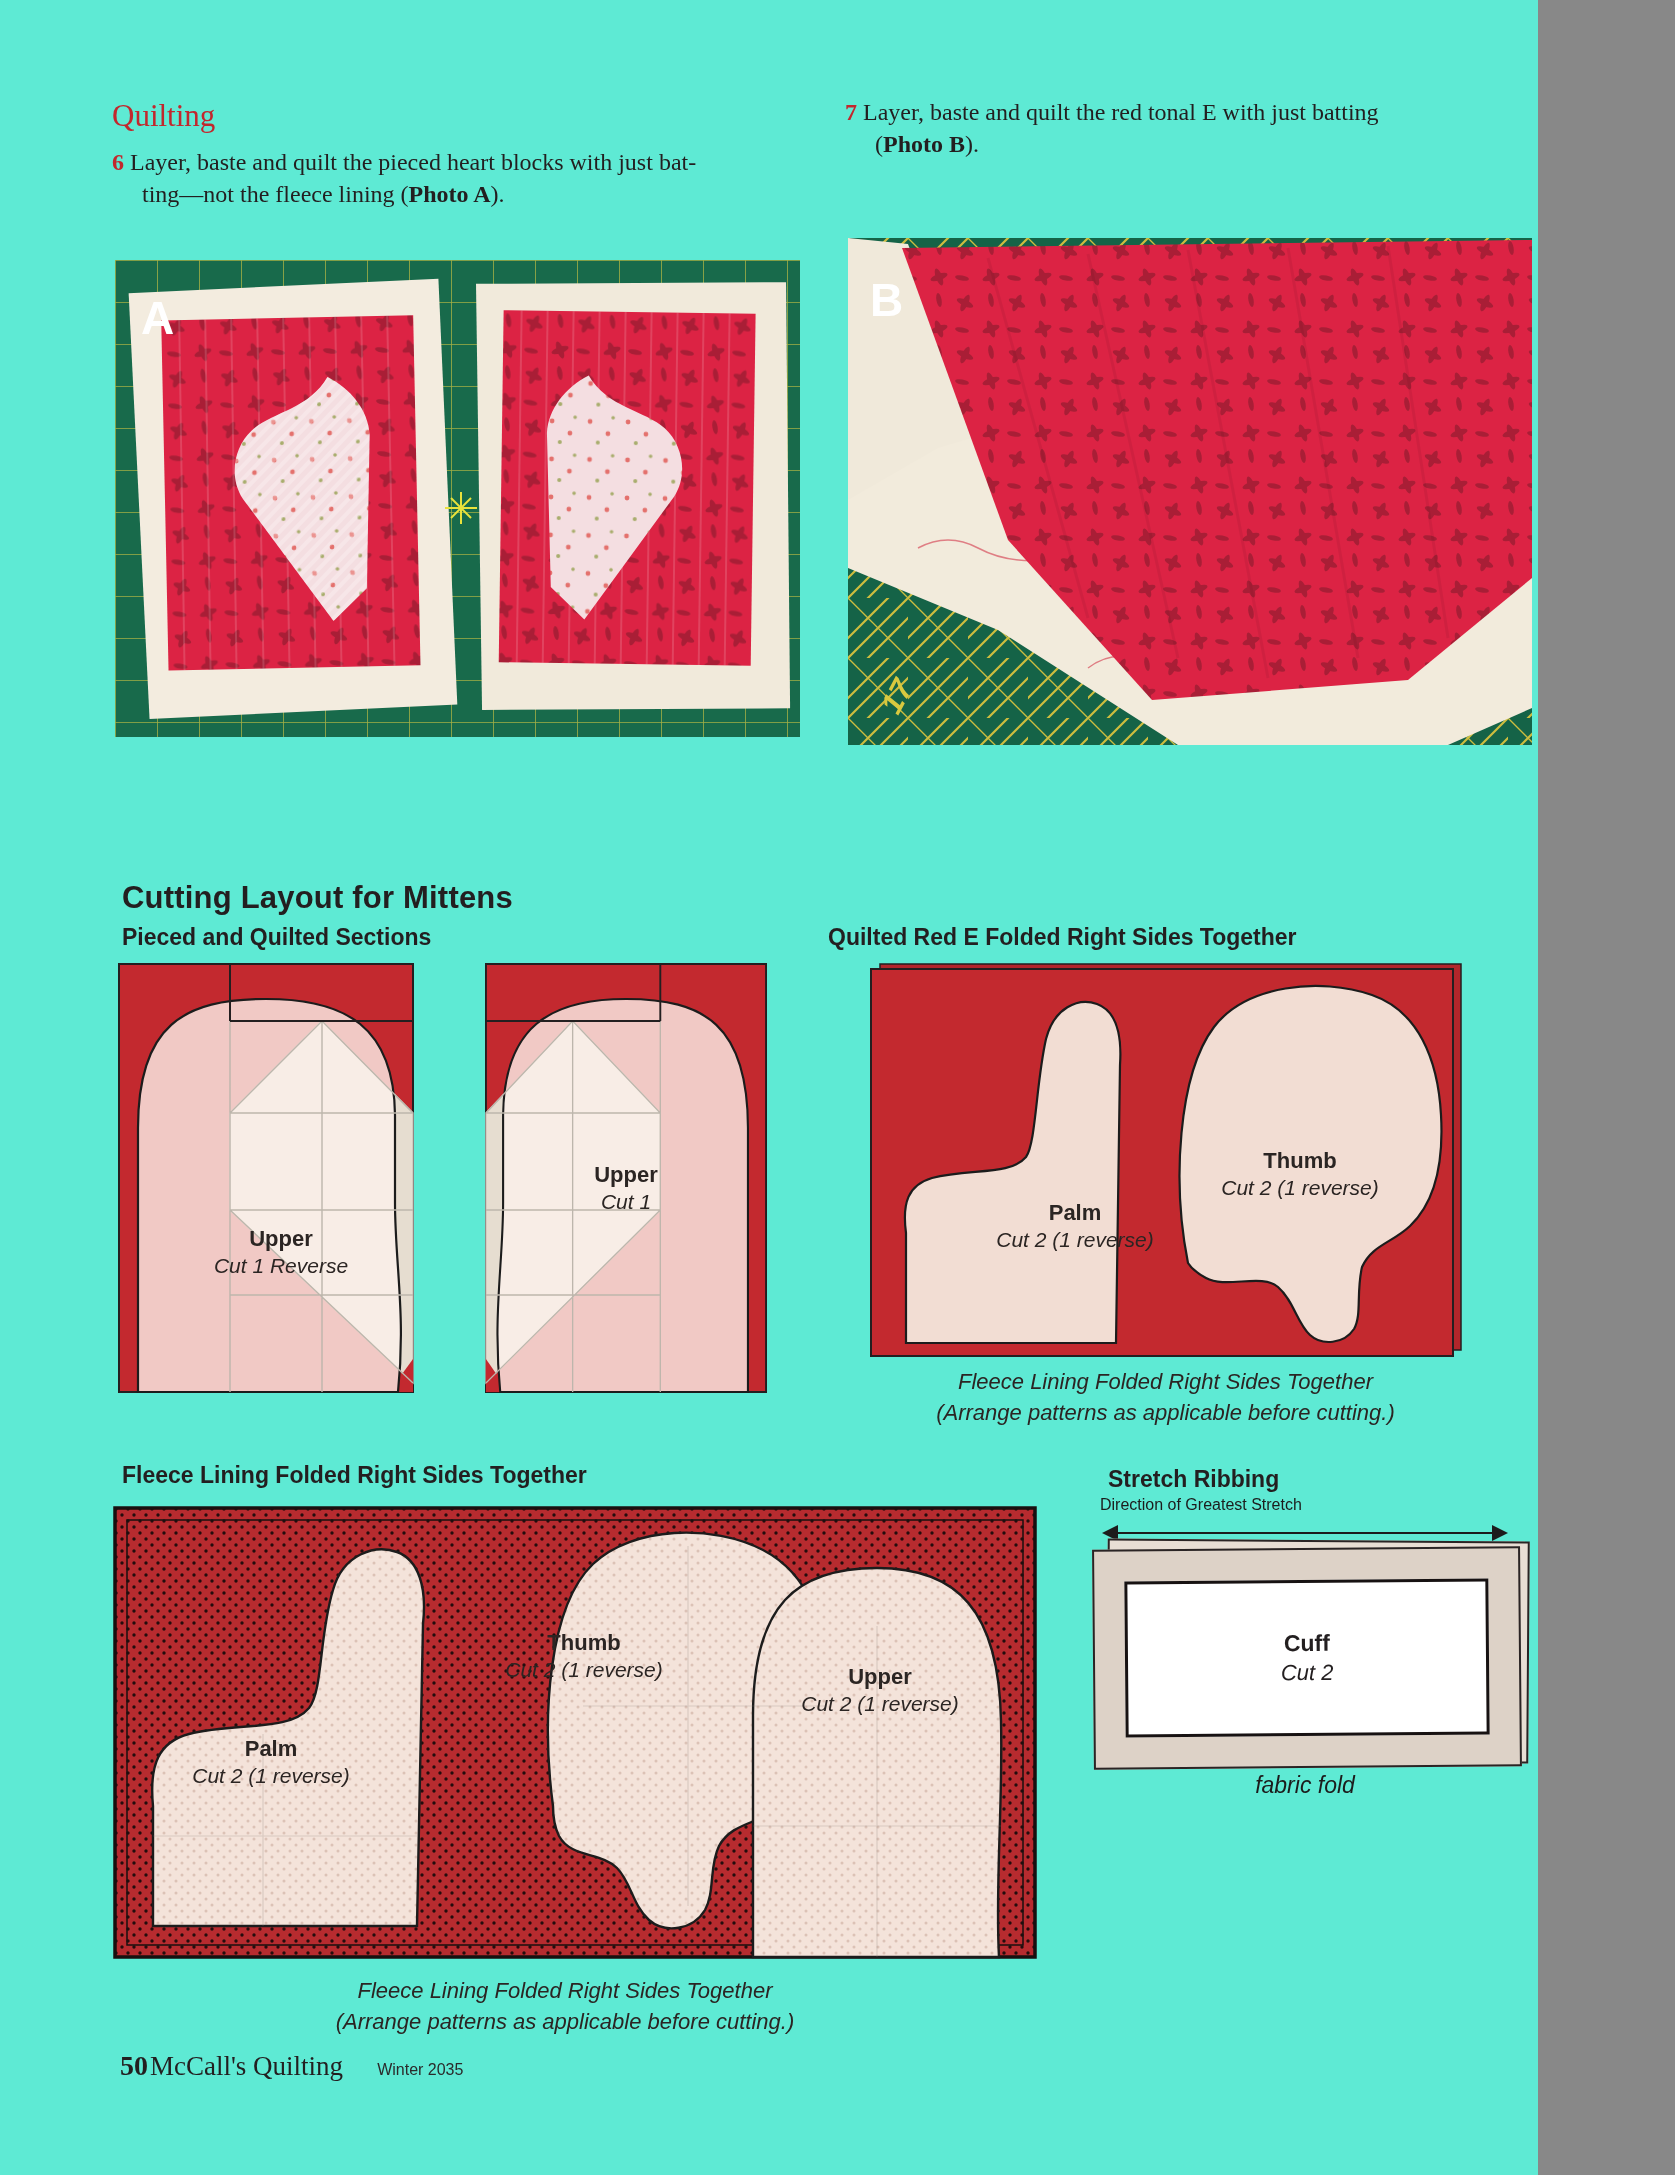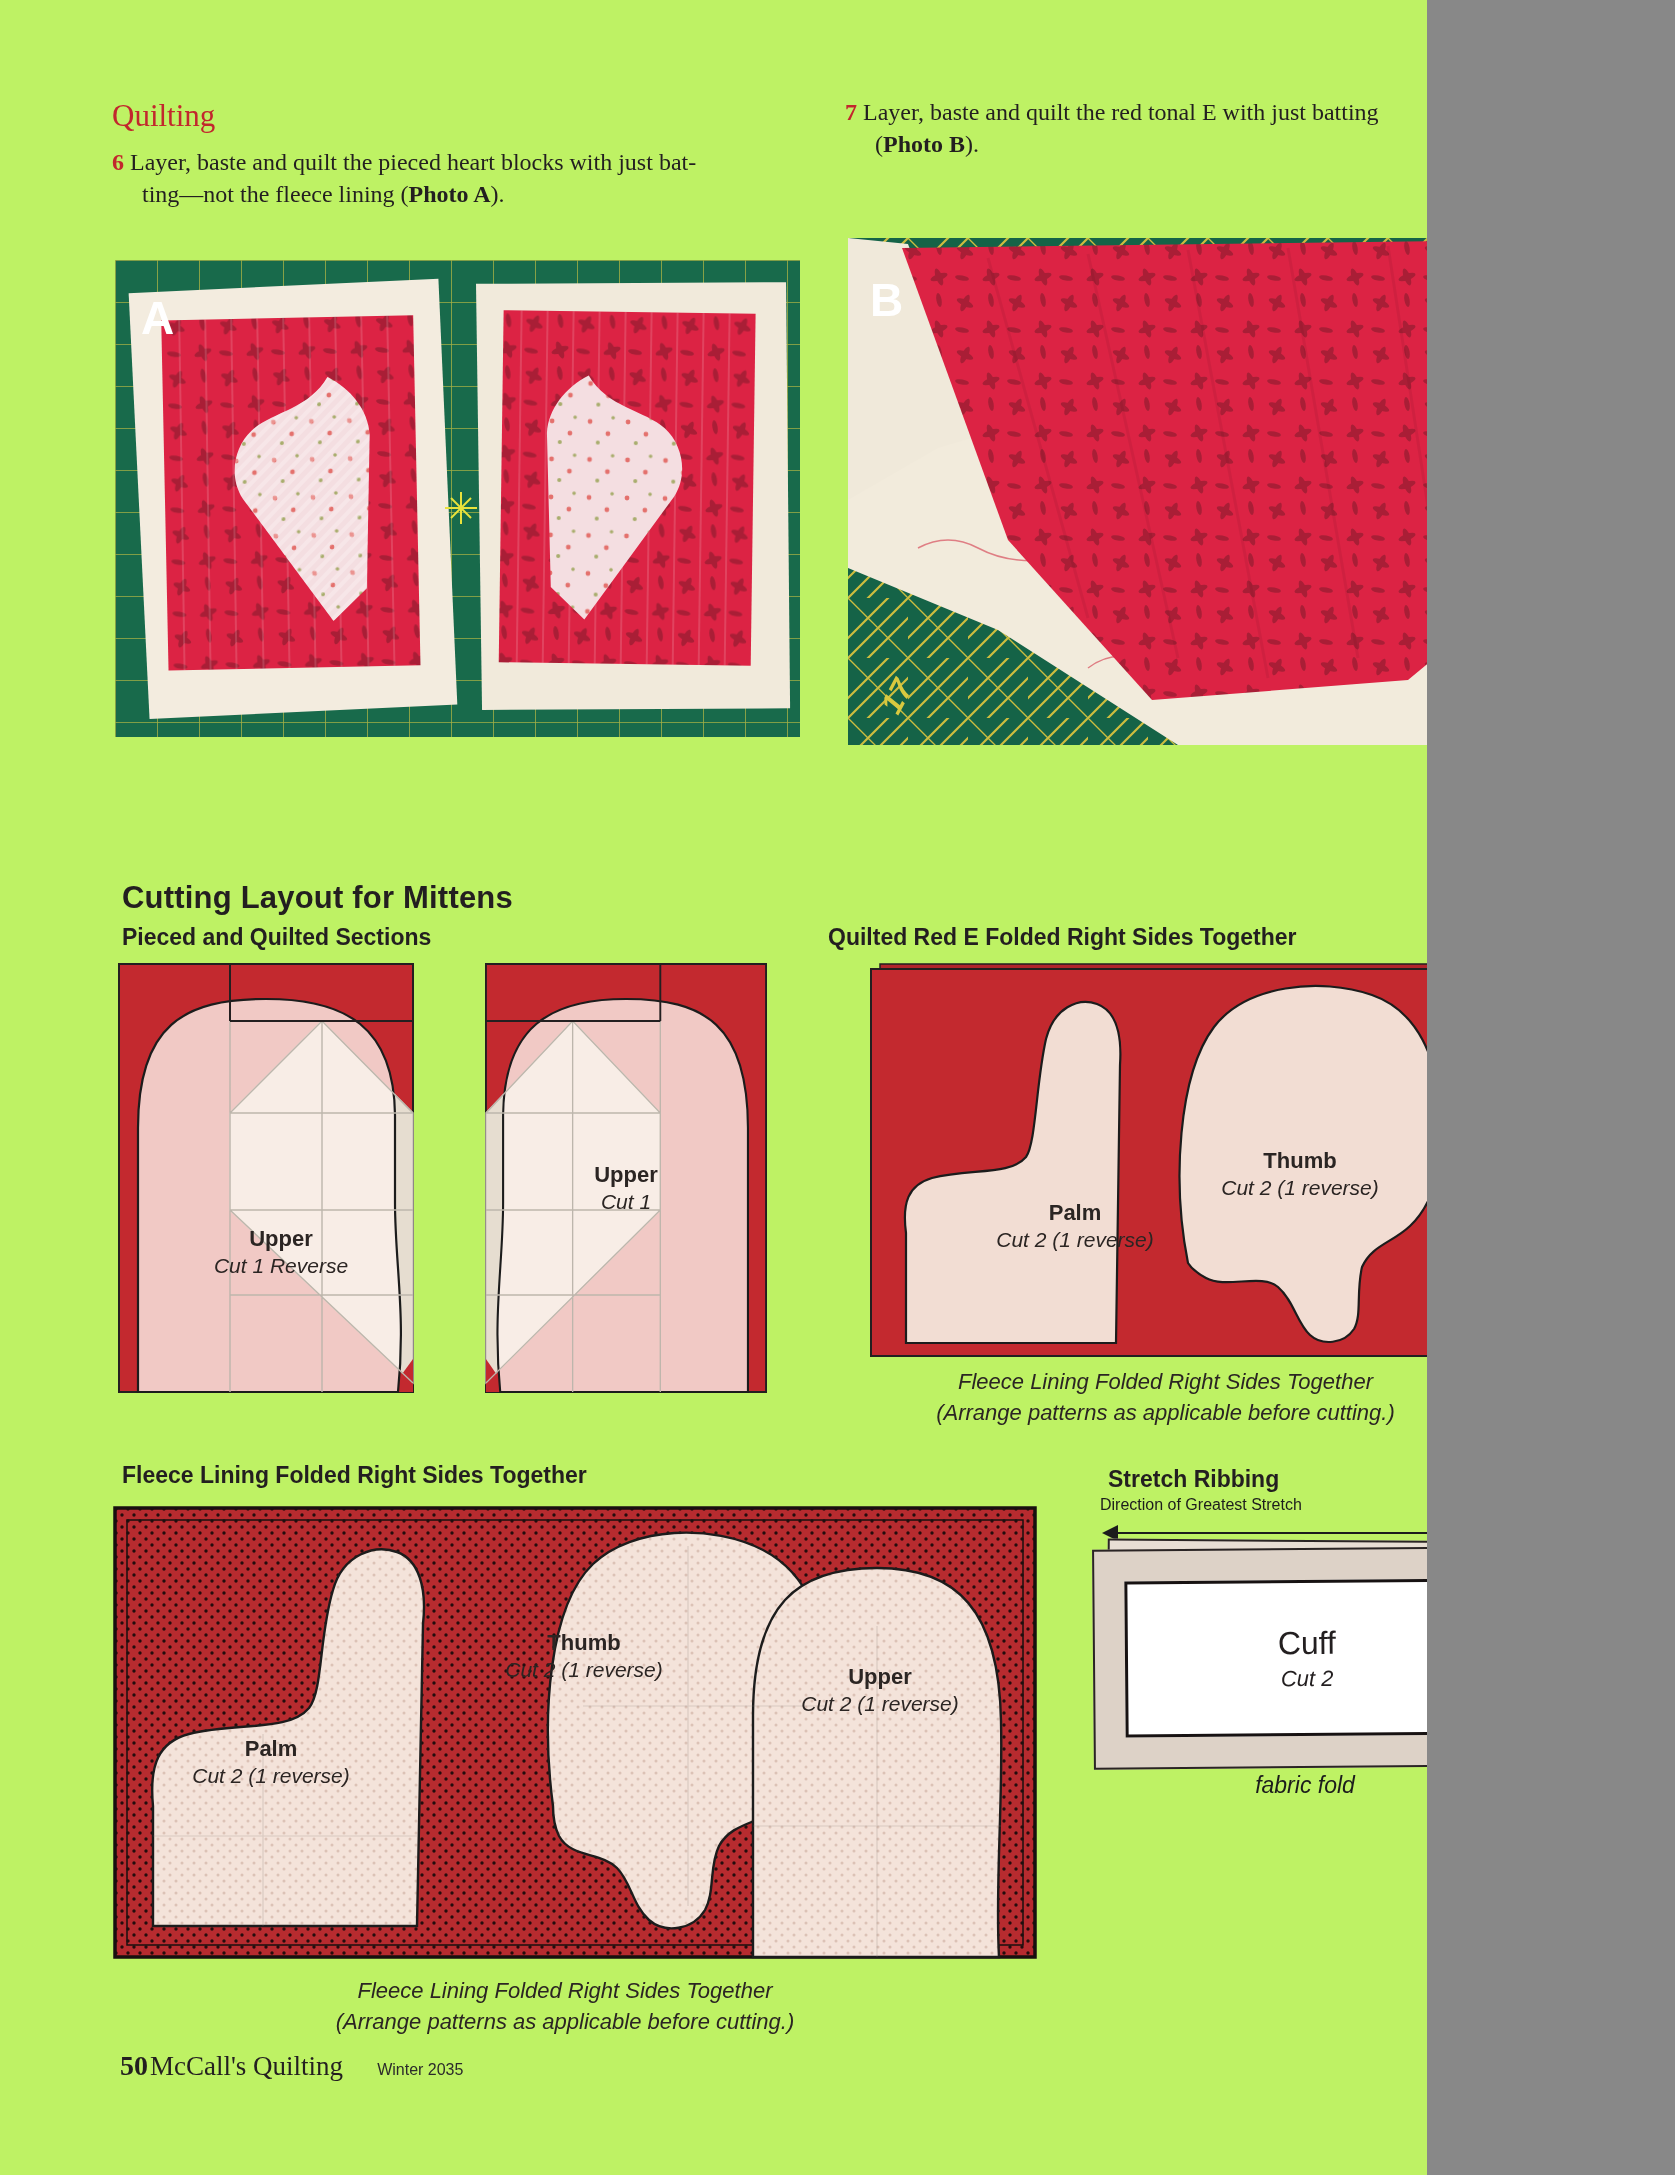--- a/index.html
+++ b/index.html
@@ -1,16 +1,16 @@
 <!DOCTYPE html>
 <html><head>
 <meta charset="utf-8">
 <style>
   html,body{margin:0;padding:0;background:#888;}
-  .page{position:relative;width:1427px;height:2175px;background:#bef264;overflow:hidden;
+  .page{position:relative;width:1538px;height:2175px;background:#5eead4;overflow:hidden;
         font-family:"Liberation Sans",sans-serif;color:#231f20;}
   .abs{position:absolute;}
   
   .sec-heading{position:absolute;font-family:"Liberation Serif",serif;font-size:31px;
                color:#c2272d;font-weight:normal;}
   .step{position:absolute;font-family:"Liberation Serif",serif;font-size:24px;
         line-height:1.34;color:#231f20;}
   .step span{white-space:nowrap;}
   .stepnum{color:#c2272d;font-weight:bold;margin-right:6px;}
   .cont{padding-left:30px;}
@@ -24,21 +24,21 @@
             color:#2b2523;line-height:1.42;}
   
   .cuff-wrap{position:absolute;}
   .cuff-back{position:absolute;left:14px;top:0px;width:418px;height:218px;
              background:#e8ded4;border:2px solid #2a2424;transform:rotate(.4deg);}
   .cuff-front{position:absolute;left:0px;top:8px;width:424px;height:216px;
               background:#ddd2c7;border:2px solid #2a2424;transform:rotate(-.5deg);}
   .cuff-inner{position:absolute;left:30px;top:30px;width:358px;height:150px;background:#ffffff;
               border:3px solid #171212;display:flex;flex-direction:column;align-items:center;
               justify-content:center;line-height:1.3;}
-  .cuff-inner .pname{font-weight:normal;font-size:32px;}
+  .cuff-inner .pname{font-weight:bold;font-size:23px;}
   .cuff-inner .pcut{font-style:italic;font-size:22px;}
   .arrow-label{position:absolute;text-align:left;font-size:16px;color:#1c1c1c;}
   .fold-label{position:absolute;text-align:center;font-style:italic;font-size:23px;color:#1c1c1c;}
   
   .footer{position:absolute;left:120px;top:2050px;font-family:"Liberation Serif",serif;color:#231f20;}
   .footer .pn{font-weight:bold;font-size:28px;margin-right:2px;}
   .footer .mag{font-size:27px;}
   .footer .issue{font-family:"Liberation Sans",sans-serif;font-size:16px;margin-left:34px;color:#2b2b2b;}
   .photo-label-text{font-family:"Liberation Sans",sans-serif;font-weight:bold;font-size:46px;fill:#ffffff;}
   .mat-num{font-family:"Liberation Sans",sans-serif;font-weight:bold;font-style:italic;fill:#d9c93f;}

